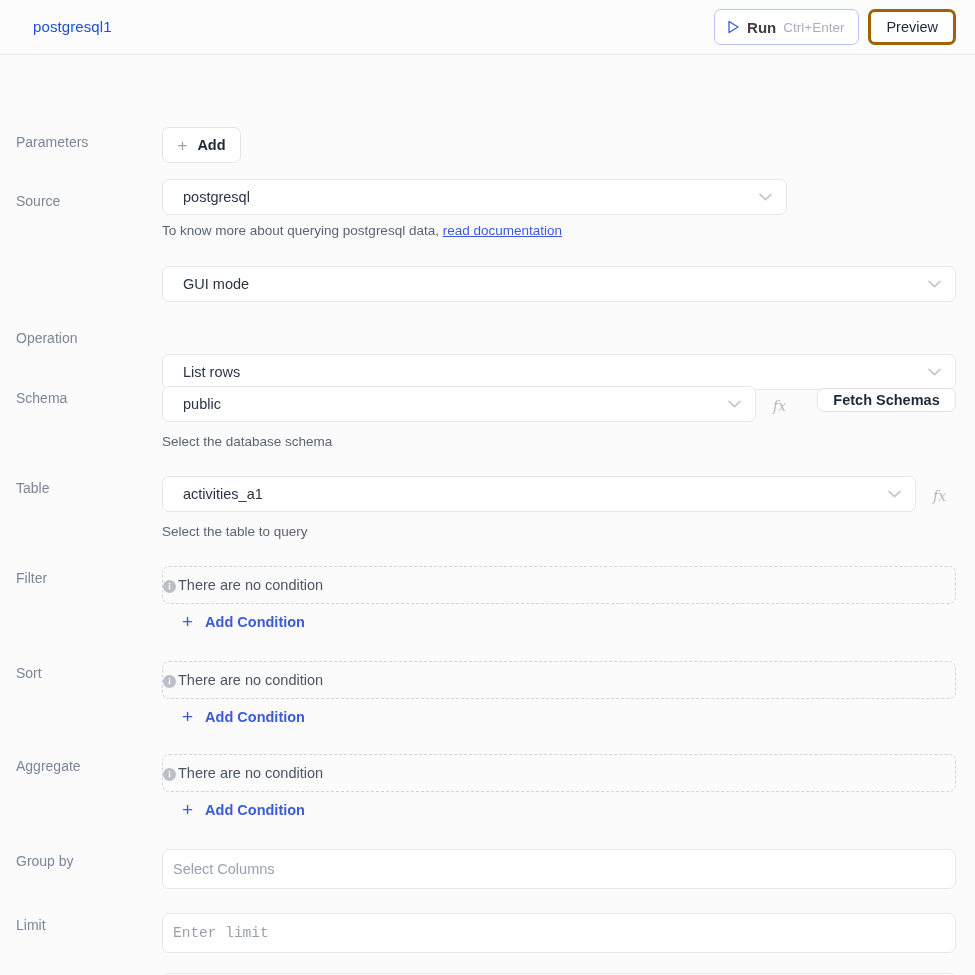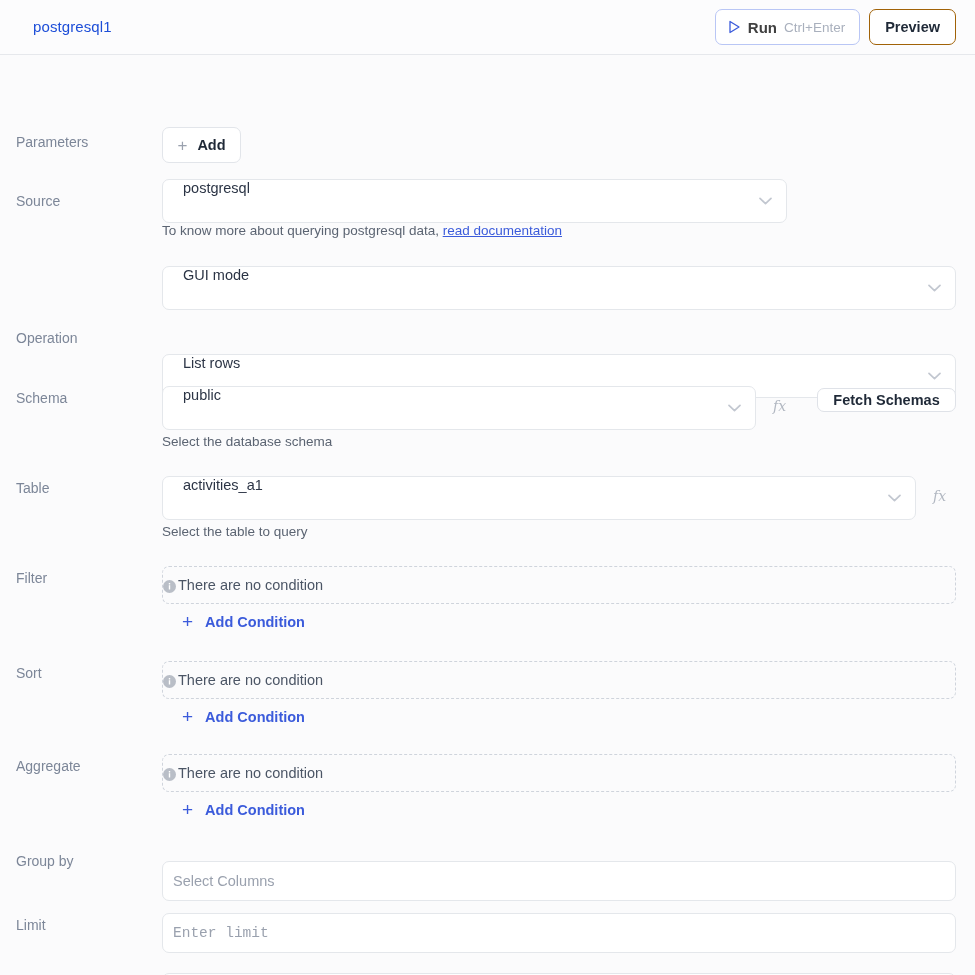--- a/index.html
+++ b/index.html
@@ -80,24 +80,24 @@
     gap: 7px;
   }
   .run-label { color: #404040; font-weight: bold; font-size: 15px; }
   .run-shortcut { color: #a9b0bd; font-size: 13.5px; }
   .play-icon {
     width: 13px; height: 14px;
     display: inline-block;
     flex: none;
   }
   .btn-preview {
-    border: 1px solid #a16207;
+    border: 3px solid #a16207;
     padding: 0 15px;
     color: #1f2937;
-    font-weight: bold;
+    font-weight: normal;
     font-size: 14.5px;
   }
 
   
   .body { position: relative; }
   .row {
     position: absolute;
     left: 0; right: 0;
   }
   .row-label {
@@ -120,25 +120,26 @@
     border-radius: 7px;
     background: #ffffff;
     cursor: pointer;
   }
   .add-plus { color: #9aa1ae; font-size: 17px; line-height: 1; font-weight: 300; }
   .add-text { color: #1f2937; font-weight: bold; font-size: 14.5px; }
 
   
   .select {
     position: relative;
-    height: 44px;
+    height: 36px;
     border: 1px solid #e4e7eb;
     border-radius: 7px;
     background: #ffffff;
     display: flex;
+    align-items: center;
     padding: 0 34px 0 20px;
     font-size: 14.5px;
     color: #2b3445;
     cursor: pointer;
   }
   .chev {
     position: absolute;
     right: 14px; top: 50%;
     margin-top: -4px;
     width: 13px; height: 8px;
@@ -394,21 +395,21 @@
       <span class="cond-text">There are no condition</span>
     </div>
     <div class="add-cond" style="top:46px;">
       <span class="add-cond-plus">+</span>
       <span class="add-cond-text">Add Condition</span>
     </div>
   </div>
 
   <div class="row" style="top:794px;">
     <div class="row-label" style="top:4px;">Group by</div>
-    <div class="text-input" style="top:12px;">
+    <div class="text-input" style="top:0;">
       <span class="ph-sans">Select Columns</span>
     </div>
   </div>
 
   <div class="row" style="top:858px;">
     <div class="row-label" style="top:4px;">Limit</div>
     <div class="text-input" style="top:0;">
       <span class="ph-mono">Enter limit</span>
     </div>
   </div>

